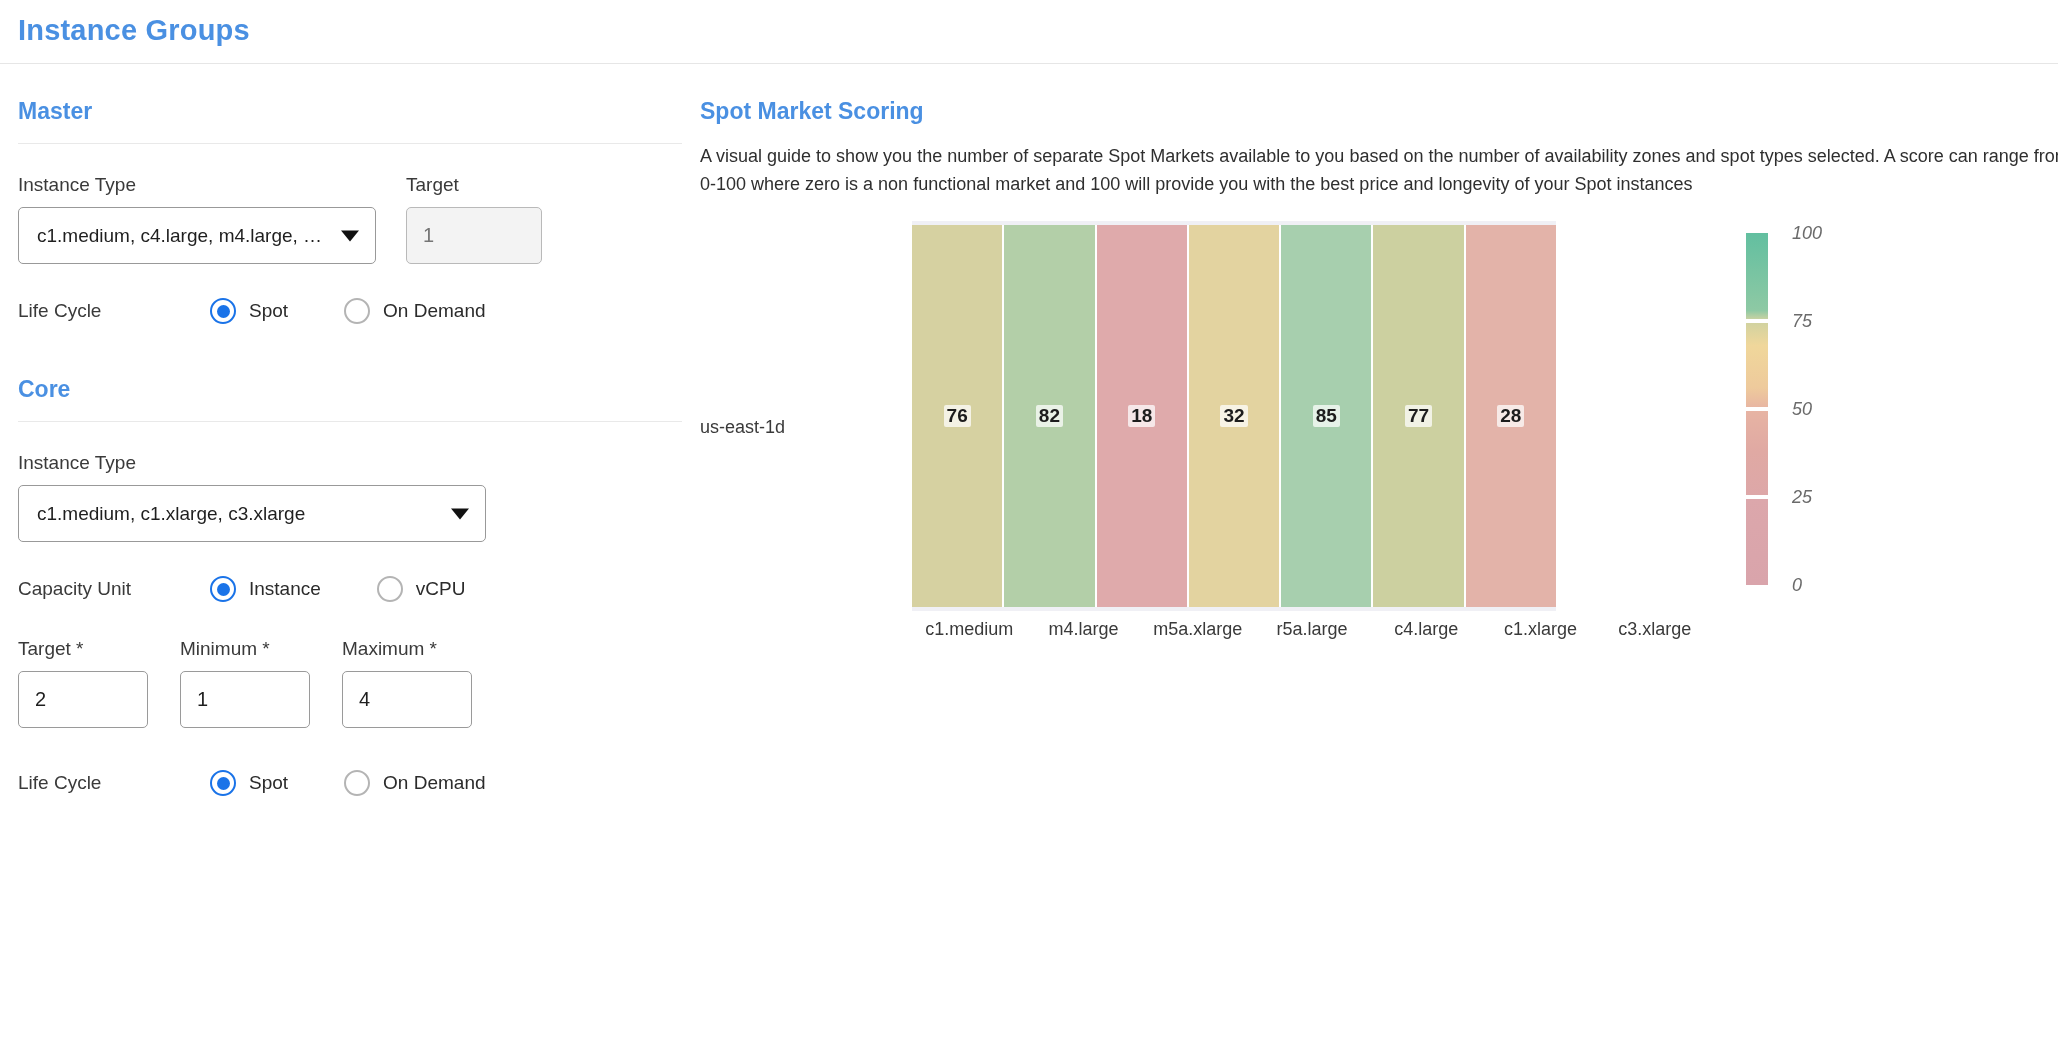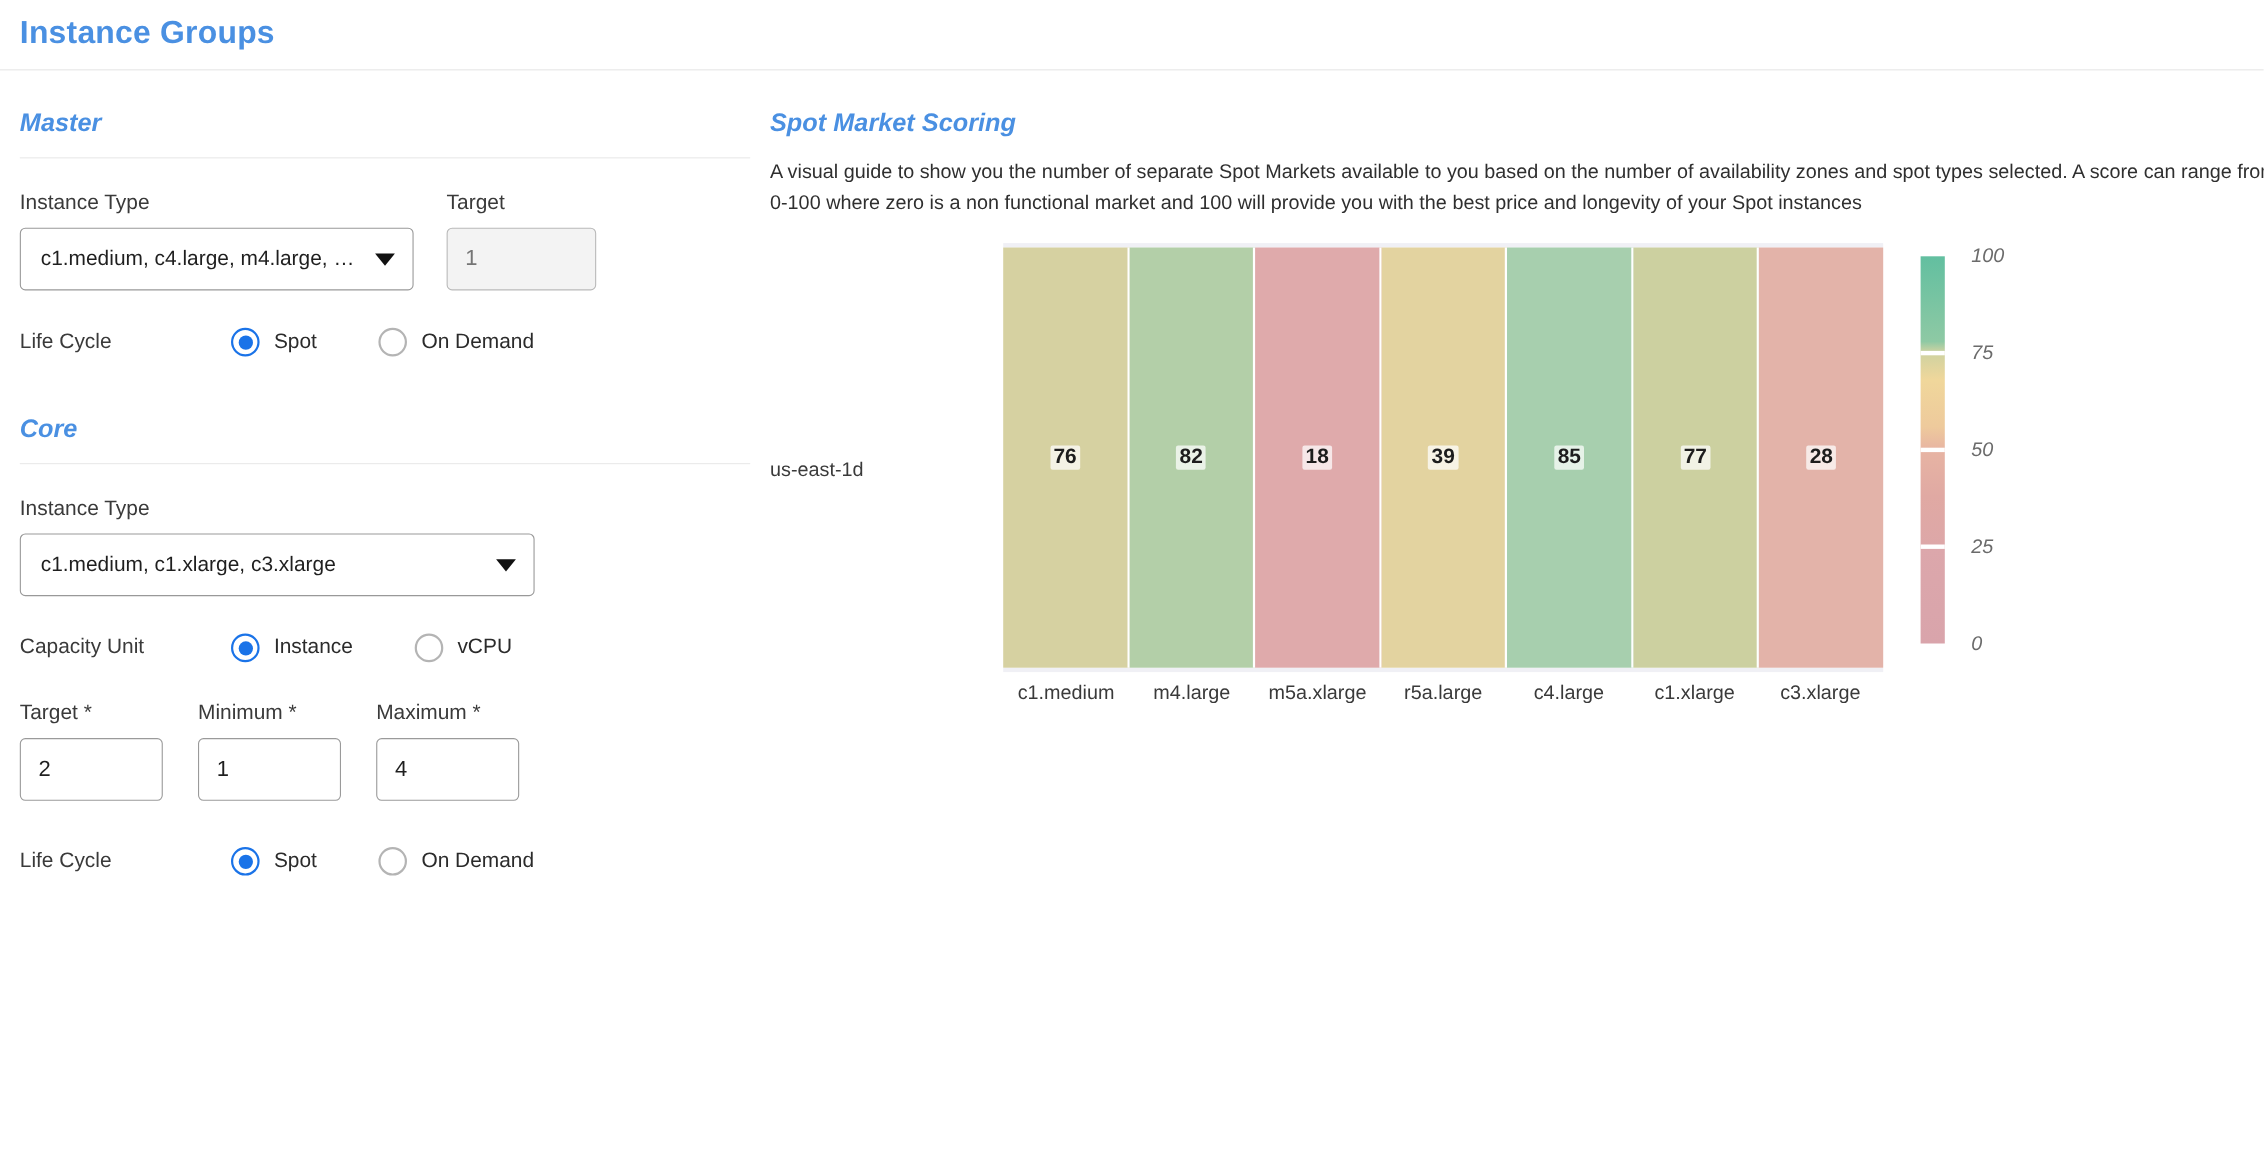--- a/index.html
+++ b/index.html
@@ -39,21 +39,20 @@
     flex: 1 1 auto;
     padding: 34px 20px 0 0;
   }
 
   
   .section-heading {
     font-size: 23px;
     font-weight: 700;
     color: #4a90e2;
     margin: 0 0 18px 0;
-    font-style: italic;
   }
   .section-rule {
     border: 0;
     border-top: 1px solid #e9e9e9;
     margin: 0 0 30px 0;
   }
 
   
   .field-row {
     display: flex;
@@ -182,21 +181,21 @@
     position: absolute;
     left: 0; top: 196px;
     width: 196px;
     text-align: left;
     font-size: 18px;
     color: #3a3a3a;
   }
   .heatmap {
     position: absolute;
     left: 212px; top: 0;
-    width: 800px;
+    width: 644px;
     height: 390px;
     display: flex;
     border-top: 4px solid #f0f0f5;
     border-bottom: 4px solid #f0f0f5;
   }
   .hm-cell {
     flex: 1 1 0;
     position: relative;
     display: flex;
     align-items: center;
@@ -371,21 +370,21 @@
           <div class="hm-cell" style="background: rgb(214, 209, 161);">
             <span class="hm-value">76</span>
           </div>
           <div class="hm-cell" style="background: rgb(179, 207, 168);">
             <span class="hm-value">82</span>
           </div>
           <div class="hm-cell" style="background: rgb(223, 170, 171);">
             <span class="hm-value">18</span>
           </div>
           <div class="hm-cell" style="background: rgb(227, 211, 160);">
-            <span class="hm-value">39</span>
+            <span class="hm-value">32</span>
           </div>
           <div class="hm-cell" style="background: rgb(167, 207, 174);">
             <span class="hm-value">85</span>
           </div>
           <div class="hm-cell" style="background: rgb(204, 208, 160); align-items: center;">
             <span class="hm-value">77</span>
           </div>
           <div class="hm-cell" style="background: rgb(227, 179, 169);">
             <span class="hm-value">28</span>
           </div>

